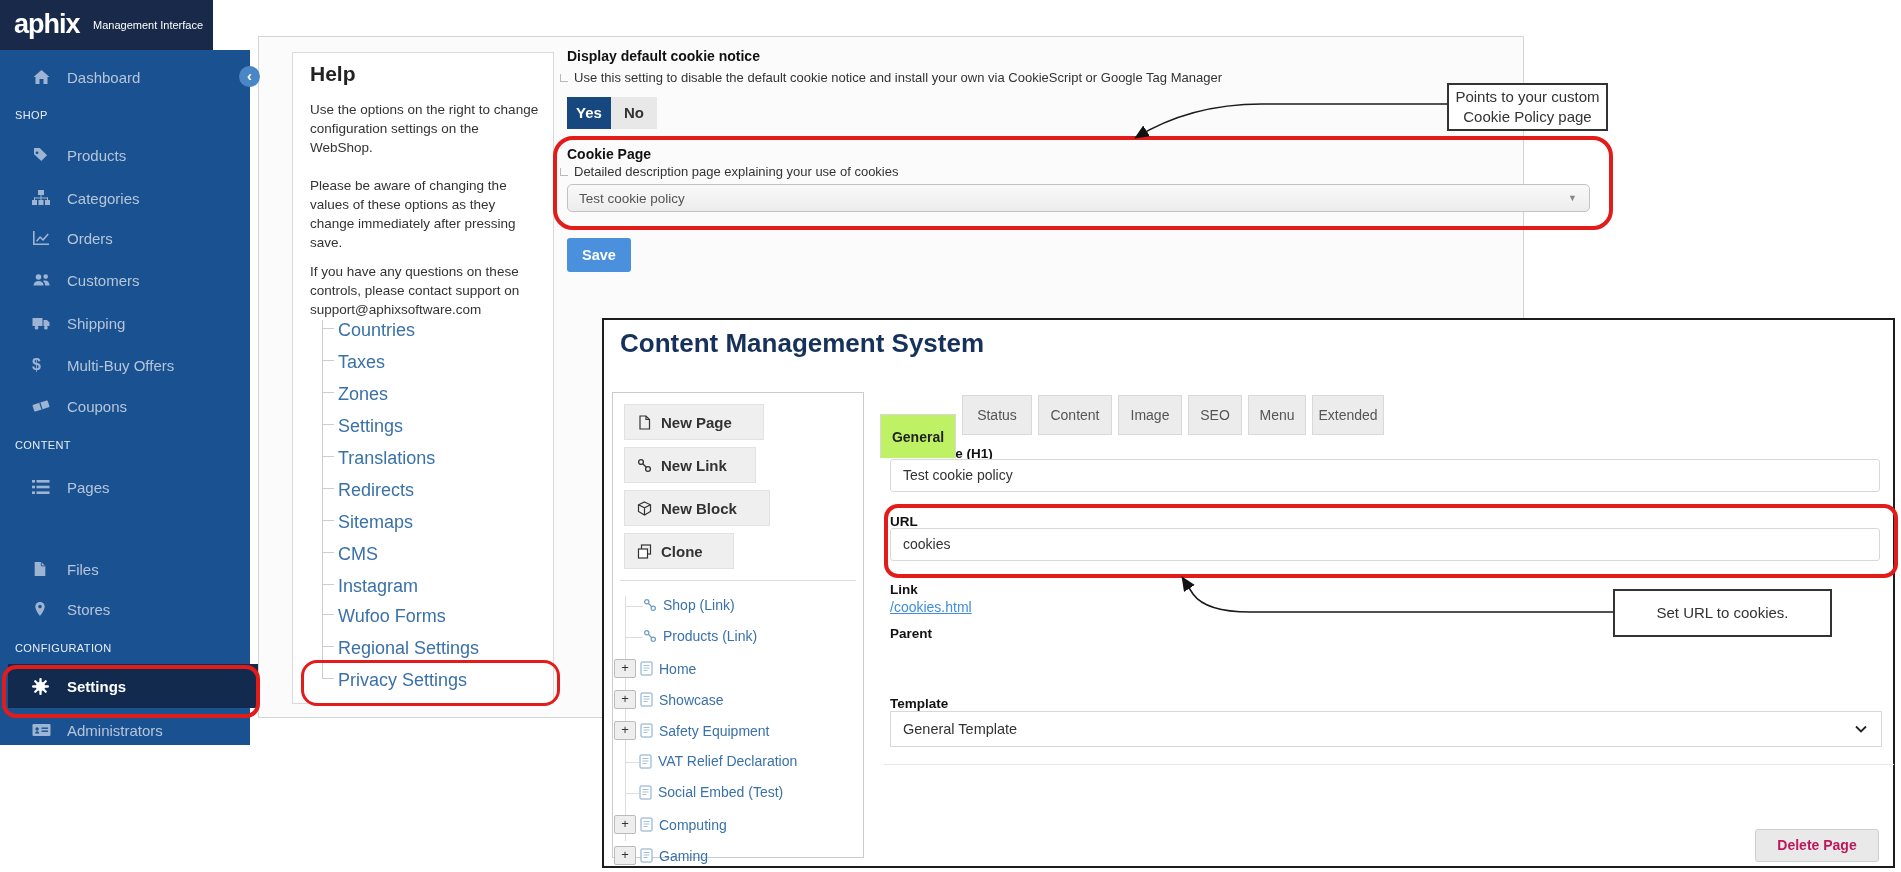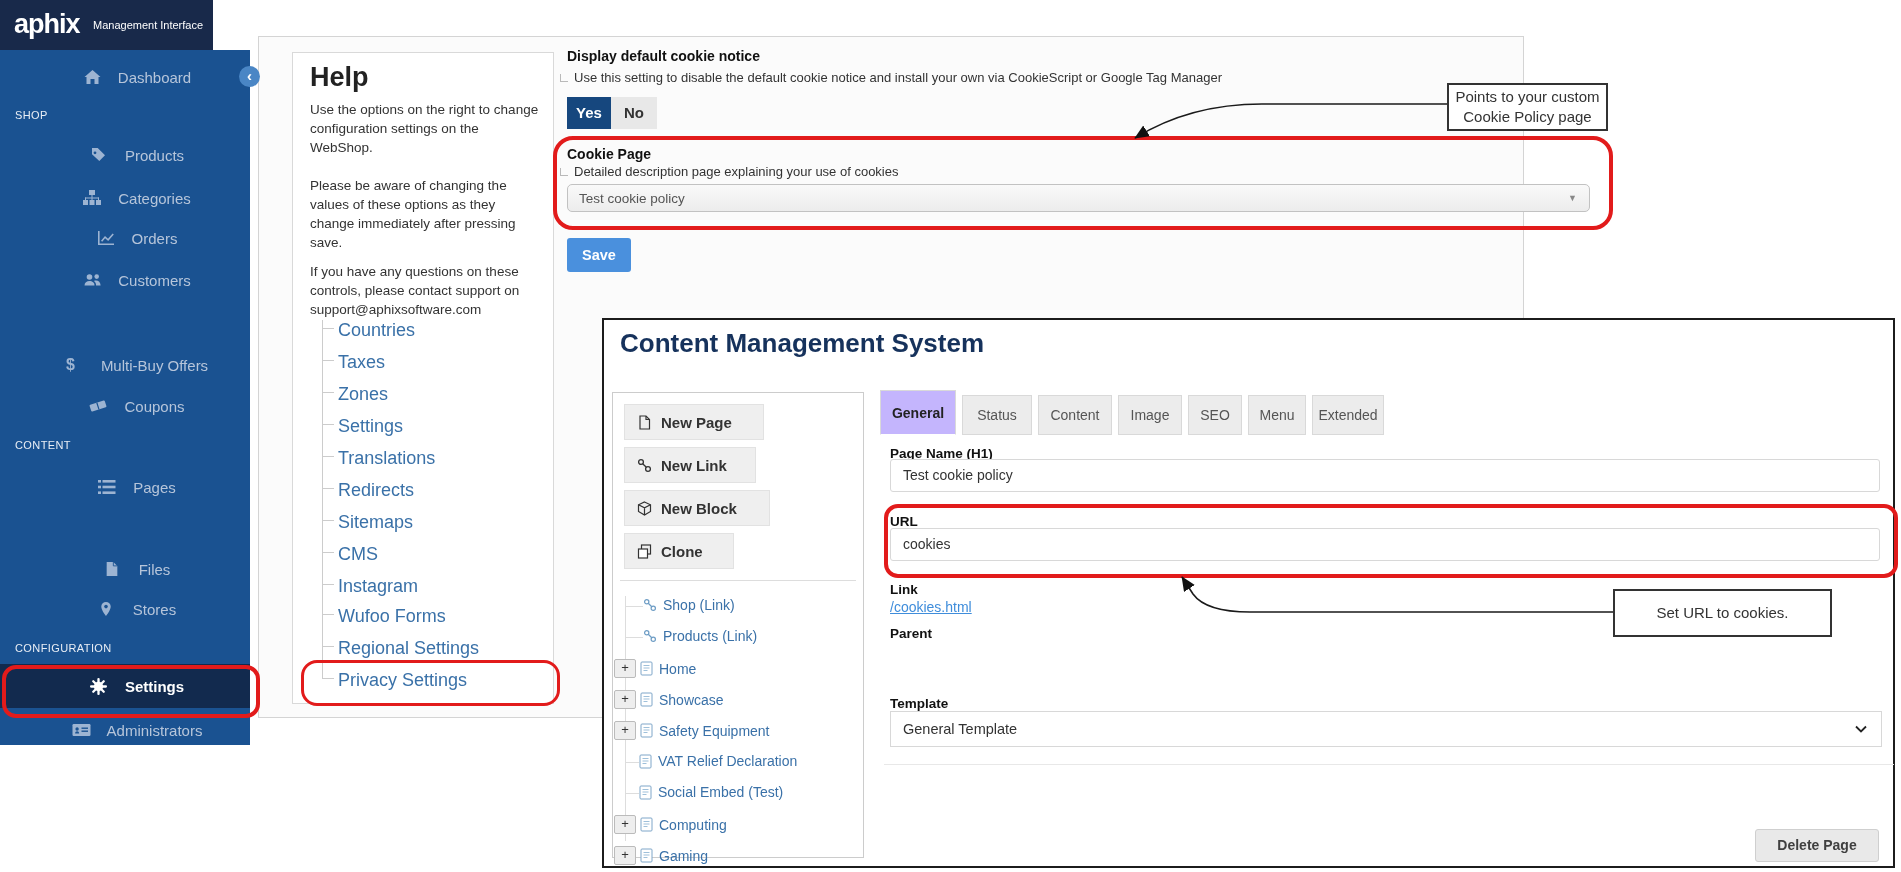--- a/index.html
+++ b/index.html
@@ -4,35 +4,35 @@
 <style>
   html,body{margin:0;padding:0;background:#fff;}
   #canvas{position:relative;width:1901px;height:872px;background:#fff;overflow:hidden;
           font-family:"Liberation Sans",sans-serif;color:#222;}
   .abs{position:absolute;}
   
   #brand{left:0;top:0;width:213px;height:50px;background:#18294a;z-index:3;}
   #brand .logo{position:absolute;left:14px;top:9px;font-size:27px;font-weight:bold;color:#fff;letter-spacing:-1px;}
   #brand .sub{position:absolute;left:93px;top:19px;font-size:11px;color:#fff;}
   #sidebar{left:0;top:50px;width:250px;height:695px;background:#1a5291;z-index:2;}
-  .sb-item{position:absolute;left:0;width:250px;height:40px;display:flex;align-items:center;
-           padding-left:24px;box-sizing:border-box;color:#b6c5da;font-size:15px;cursor:pointer;justify-content:center;}
+  .sb-item{position:absolute;left:8px;width:250px;height:40px;display:flex;align-items:center;
+           padding-left:24px;box-sizing:border-box;color:#b6c5da;font-size:15px;cursor:pointer;}
   .sb-item .ic{width:22px;height:16px;margin-right:13px;flex:0 0 22px;display:flex;align-items:center;}
   .sb-item svg{fill:#9db4d2;}
   .sb-head{position:absolute;left:15px;color:#e9eef5;font-size:11px;letter-spacing:.4px;}
   .sb-active{background:#122a4e;color:#fff;font-weight:bold;height:44px;}
   .sb-active svg *{fill:#fff;}
   #collapse-btn{left:239px;top:66px;width:21px;height:21px;border-radius:50%;background:#4a86c5;
      color:#fff;font-size:15px;font-weight:bold;text-align:center;line-height:19px;z-index:4;}
   .dollar-gl{font-size:16px;font-weight:bold;color:#9db4d2;}
   
   #main-panel{left:258px;top:36px;width:1264px;height:680px;background:#fbfbfb;border:1px solid #d4d4d4;z-index:1;}
   
   #help-box{left:292px;top:52px;width:260px;height:650px;background:#fff;border:1px solid #d9d9d9;z-index:2;}
-  #help-title{left:310px;top:62px;font-size:27px;font-weight:bold;color:#222;z-index:3;}
+  #help-title{left:310px;top:62px;font-size:21px;font-weight:bold;color:#222;z-index:3;}
   .help-p{width:230px;left:310px;font-size:13.5px;line-height:19px;color:#333;z-index:3;}
   .help-vline{left:322px;top:320px;width:1px;height:358px;background:#ccc;z-index:3;}
   .help-stub{width:12px;height:1px;background:#ccc;left:322px;z-index:3;}
   .help-link{left:338px;font-size:18px;color:#3a71a8;z-index:3;cursor:pointer;}
   
   .fld-label{font-size:14px;font-weight:bold;color:#111;z-index:3;}
   .fld-desc{font-size:13px;color:#333;z-index:3;display:flex;align-items:flex-end;}
   .lmark{width:7px;height:7px;border-left:1px solid #b9b9b9;border-bottom:1px solid #b9b9b9;
          display:inline-block;margin-right:6px;margin-bottom:3px;}
   .tg{z-index:3;font-size:15px;font-weight:bold;text-align:center;line-height:32px;cursor:pointer;}
@@ -53,29 +53,29 @@
   #cms-left-divider{left:620px;top:580px;width:236px;height:1px;background:#ddd;z-index:7;}
   .tree-vline{left:625px;top:596px;width:1px;height:245px;background:#ddd;z-index:7;}
   .tree-row{position:absolute;display:flex;align-items:center;z-index:7;cursor:pointer;}
   .tree-label{font-size:14px;color:#3a71a8;margin-left:6px;white-space:nowrap;}
   .plus-box{width:20px;height:17px;background:#eee;border:1px solid #bbb;border-radius:2px;
             font-size:13px;color:#333;text-align:center;line-height:16px;margin-right:4px;z-index:8;cursor:pointer;}
   .tree-stub{position:absolute;height:1px;background:#ddd;z-index:6;}
   
   .tab{position:absolute;background:#ececec;border:1px solid #d9d9d9;font-size:14px;color:#555;
        text-align:center;z-index:6;cursor:pointer;box-sizing:border-box;}
-  .tab-active{background:#c4b5fd;border-bottom:1px solid #fff;font-weight:bold;color:#222;}
+  .tab-active{background:#bef264;border-bottom:1px solid #fff;font-weight:bold;color:#222;margin-top:24px;}
   
   .cms-label{font-size:13.5px;font-weight:bold;color:#111;z-index:6;}
   .cms-input{background:#fff;border:1px solid #d8d8d8;border-radius:3px;font-size:14px;color:#333;
              line-height:31px;padding-left:12px;box-sizing:border-box;z-index:6;cursor:text;}
   .cms-link{font-size:14px;color:#3f8ddb;text-decoration:underline;z-index:6;cursor:pointer;}
   #cms-hr{left:884px;top:764px;width:1010px;height:1px;background:#e8e8e8;z-index:6;}
   #delete-btn{left:1755px;top:829px;width:124px;height:33px;background:#e9e9e9;border:1px solid #cfcfcf;
-              border-radius:3px;font-size:14px;font-weight:bold;color:#404040;text-align:center;line-height:31px;z-index:6;cursor:pointer;box-sizing:border-box;}
+              border-radius:3px;font-size:14px;font-weight:bold;color:#be185d;text-align:center;line-height:31px;z-index:6;cursor:pointer;box-sizing:border-box;}
   
   .red-rect{border:4px solid #e21b1b;border-radius:16px;z-index:9;pointer-events:none;}
   .callout{background:#fff;border:2px solid #333;color:#333;font-size:15px;line-height:20px;
            display:flex;align-items:center;justify-content:center;text-align:center;z-index:10;box-sizing:border-box;}
   #anno-svg{left:0;top:0;z-index:10;pointer-events:none;}
 </style>
 </head>
 <body>
 
 <div id="canvas">
@@ -129,20 +129,31 @@
     <div class="sb-item" style="top:210px">
       <span class="ic">
           <svg width="19" height="16" viewBox="0 0 18 16">
             <circle cx="6" cy="5" r="2.8"></circle>
             <path d="M1 13.5c0-3 2.2-4.6 5-4.6s5 1.6 5 4.6z"></path>
             <circle cx="13.2" cy="4.6" r="2.3"></circle>
             <path d="M12.6 13.5c0-2.4-.9-3.9-2.2-4.6 3.4-1.3 6.7.6 6.7 4.6z"></path>
           </svg>
         </span>
       <span>Customers</span>
+    </div>
+    <div class="sb-item" style="top:253px">
+      <span class="ic">
+          <svg width="19" height="16" viewBox="0 0 18 16">
+            <path d="M0 3h10v8H0z"></path>
+            <path d="M11 5h3.4L17 7.6V11h-6z"></path>
+            <circle cx="4" cy="12.7" r="1.9"></circle>
+            <circle cx="13.4" cy="12.7" r="1.9"></circle>
+          </svg>
+        </span>
+      <span>Shipping</span>
     </div>
     <div class="sb-item" style="top:295px">
       <span class="ic">
           <span class="dollar-gl">$</span>
         </span>
       <span>Multi-Buy Offers</span>
     </div>
     <div class="sb-item" style="top:336px">
       <span class="ic">
           <svg width="18" height="16" viewBox="0 0 18 16">

